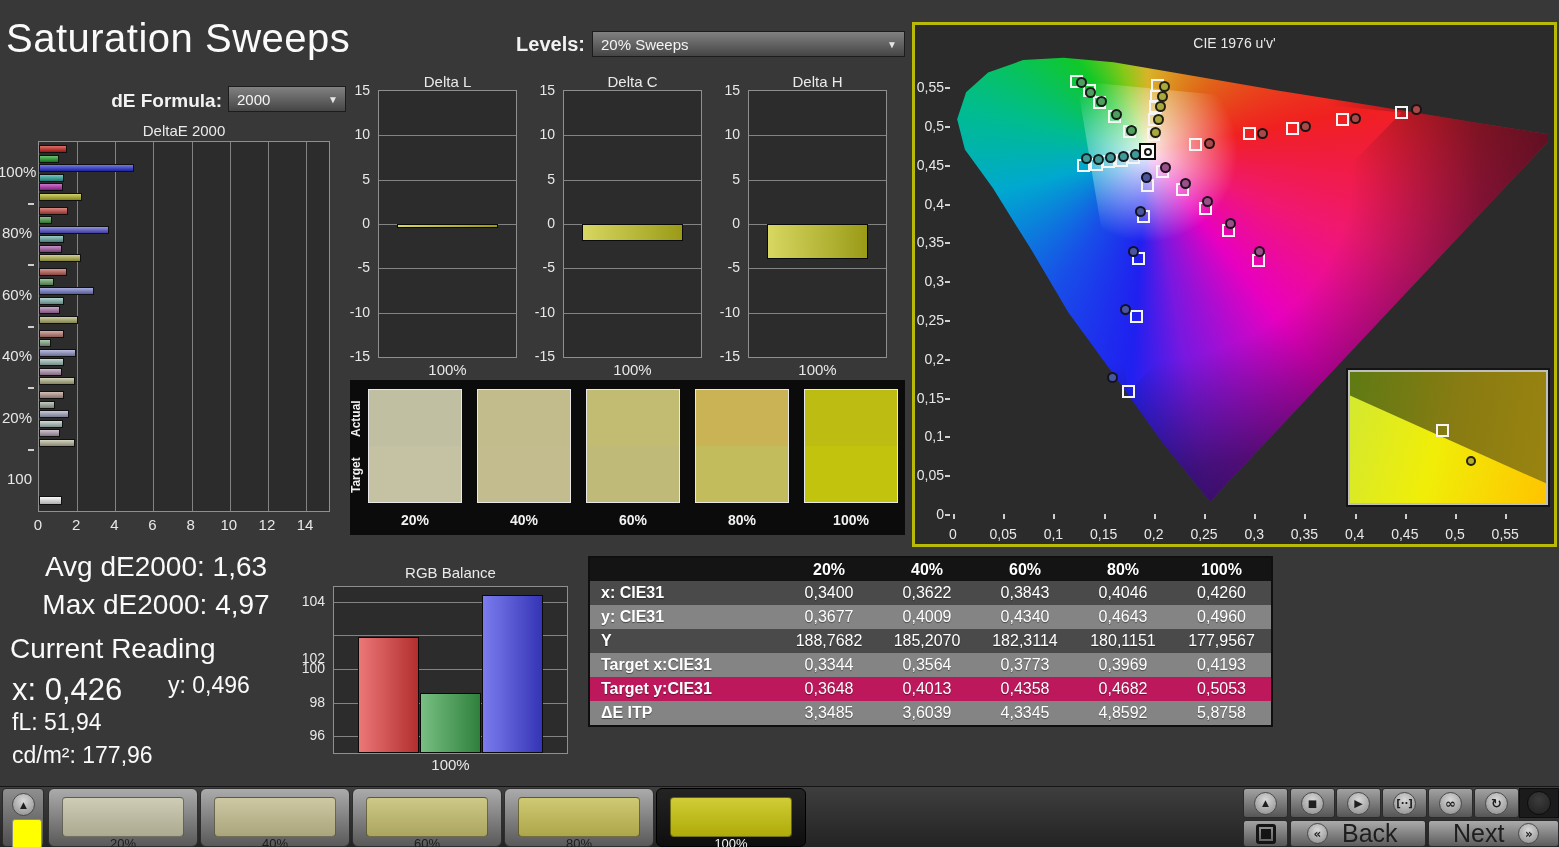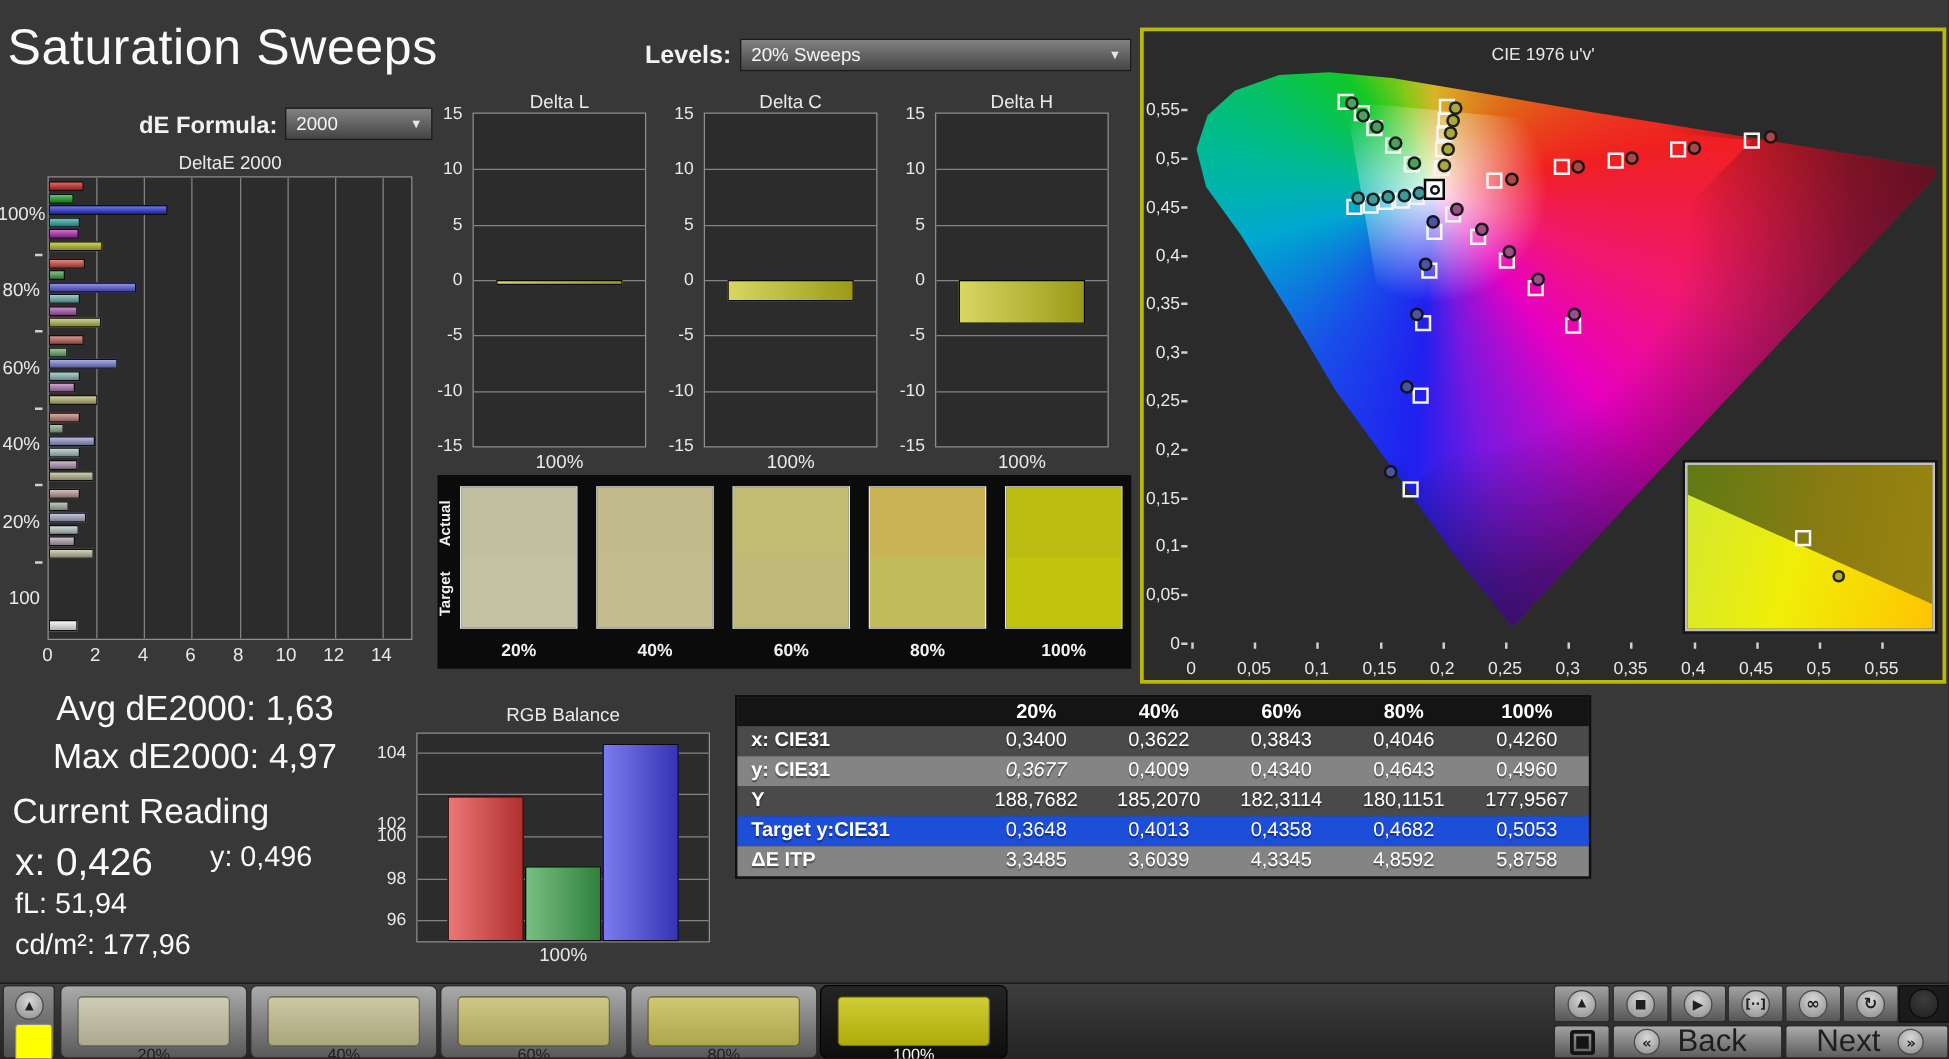--- a/index.html
+++ b/index.html
@@ -421,35 +421,43 @@
       <div class="trow" style="background: rgb(74, 74, 74);">
         <div class="tcell tlabel" style="width: 190px; height: 24px;">x: CIE31</div>
         <div class="tcell" style="width: 98px; height: 24px;">0,3400</div>
         <div class="tcell" style="width: 98px; height: 24px;">0,3622</div>
         <div class="tcell" style="width: 98px; height: 24px;">0,3843</div>
         <div class="tcell" style="width: 98px; height: 24px;">0,4046</div>
         <div class="tcell" style="width: 99px; height: 24px;">0,4260</div>
       </div>
       <div class="trow" style="background: rgb(132, 132, 132);">
         <div class="tcell tlabel" style="width: 190px; height: 24px;">y: CIE31</div>
-        <div class="tcell" style="width: 98px; height: 24px; font-style: italic;">0,3677</div>
+        <div class="tcell" style="width: 98px; height: 24px;">0,3677</div>
         <div class="tcell" style="width: 98px; height: 24px;">0,4009</div>
         <div class="tcell" style="width: 98px; height: 24px;">0,4340</div>
         <div class="tcell" style="width: 98px; height: 24px;">0,4643</div>
         <div class="tcell" style="width: 99px; height: 24px;">0,4960</div>
       </div>
       <div class="trow" style="background: rgb(74, 74, 74);">
         <div class="tcell tlabel" style="width: 190px; height: 24px;">Y</div>
         <div class="tcell" style="width: 98px; height: 24px;">188,7682</div>
         <div class="tcell" style="width: 98px; height: 24px;">185,2070</div>
         <div class="tcell" style="width: 98px; height: 24px;">182,3114</div>
         <div class="tcell" style="width: 98px; height: 24px;">180,1151</div>
         <div class="tcell" style="width: 99px; height: 24px;">177,9567</div>
       </div>
-      <div class="trow" style="background: #1d4ed8; text-align: right;">
+      <div class="trow" style="background: rgb(132, 132, 132);">
+        <div class="tcell tlabel" style="width: 190px; height: 24px;">Target x:CIE31</div>
+        <div class="tcell" style="width: 98px; height: 24px;">0,3344</div>
+        <div class="tcell" style="width: 98px; height: 24px;">0,3564</div>
+        <div class="tcell" style="width: 98px; height: 24px;">0,3773</div>
+        <div class="tcell" style="width: 98px; height: 24px;">0,3969</div>
+        <div class="tcell" style="width: 99px; height: 24px;">0,4193</div>
+      </div>
+      <div class="trow" style="background: #be185d; text-align: right;">
         <div class="tcell tlabel" style="width: 190px; height: 24px;">Target y:CIE31</div>
         <div class="tcell" style="width: 98px; height: 24px;">0,3648</div>
         <div class="tcell" style="width: 98px; height: 24px;">0,4013</div>
         <div class="tcell" style="width: 98px; height: 24px;">0,4358</div>
         <div class="tcell" style="width: 98px; height: 24px;">0,4682</div>
         <div class="tcell" style="width: 99px; height: 24px;">0,5053</div>
       </div>
       <div class="trow" style="background: rgb(132, 132, 132);">
         <div class="tcell tlabel" style="width: 190px; height: 24px;">ΔE ITP</div>
         <div class="tcell" style="width: 98px; height: 24px;">3,3485</div>

